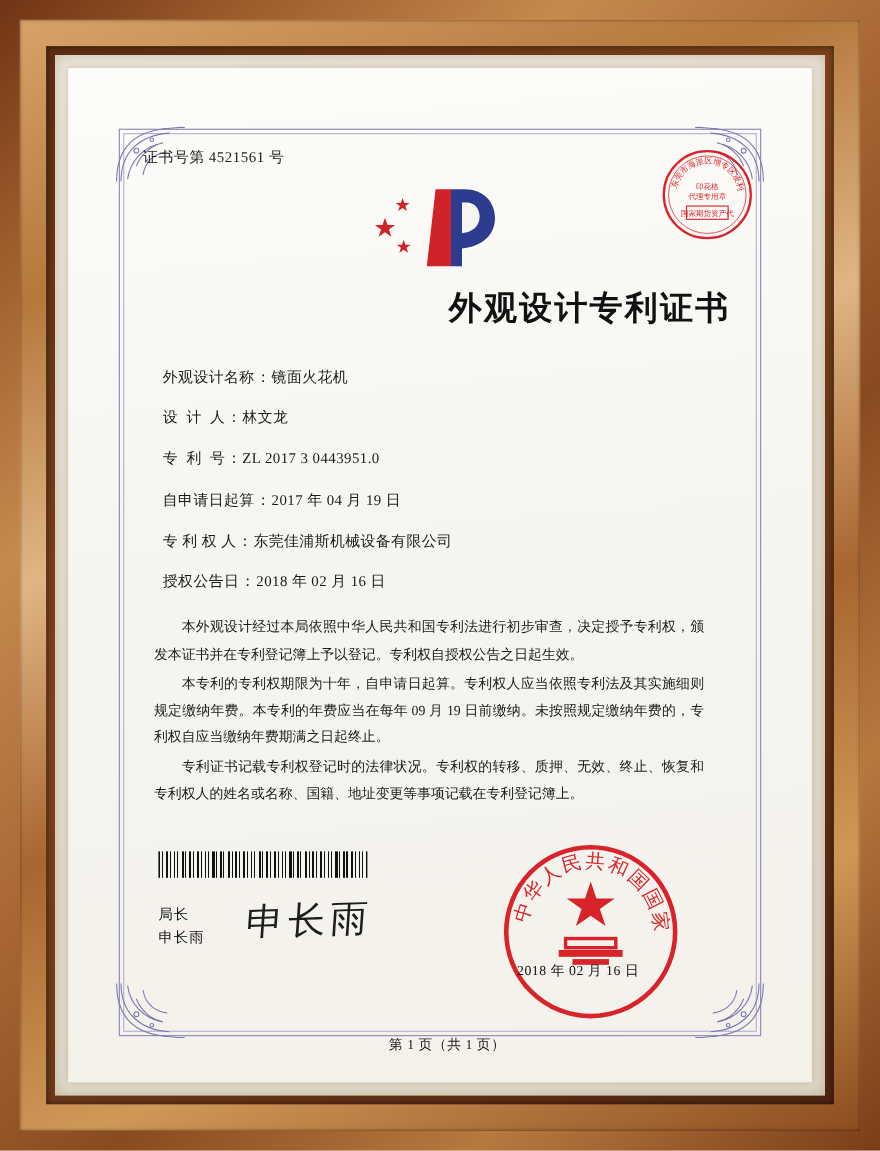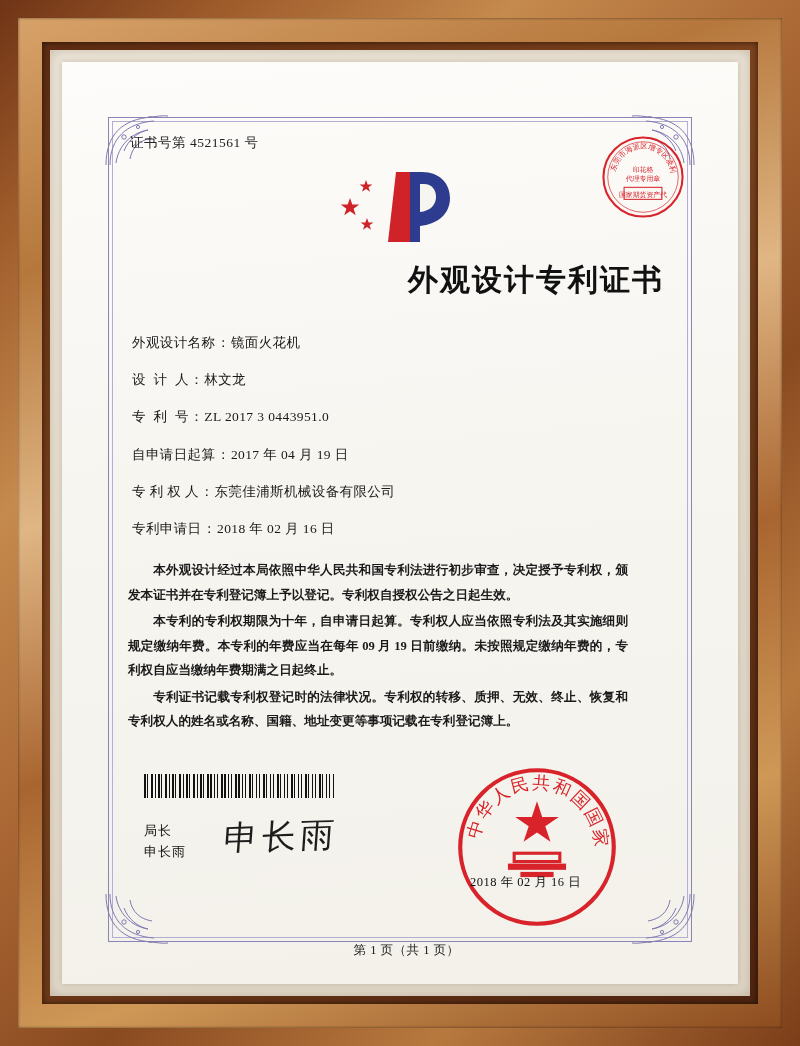--- a/index.html
+++ b/index.html
@@ -110,21 +110,21 @@
     text-align: right;
     font-family: "DejaVu Sans", sans-serif;
     font-weight: bold;
     font-size: 30px;
     letter-spacing: 2px;
     color: #111;
   }
 
   .fields {
     margin-top: 34px;
-    margin-left: 4px;
+    margin-left: 20px;
   }
   .field-row {
     display: flex;
     align-items: baseline;
     font-size: 13.5px;
     color: #1a1a1a;
     margin-bottom: 21px;
     line-height: 1.2;
   }
   .field-label {
@@ -132,27 +132,26 @@
     letter-spacing: .4px;
   }
   .field-sep { padding: 0 1px; }
   .field-value {
     letter-spacing: .4px;
     font-family: Liberation Serif, serif;
   }
 
   .paragraphs {
     margin-top: 14px;
-    margin-left: 0;
+    margin-left: 12px;
     width: 500px;
     font-size: 12.6px;
     line-height: 1.95;
     color: #1a1a1a;
     text-align: justify;
-    font-weight: bold;
   }
   .paragraphs p {
     margin: 0 0 2px 0;
     text-indent: 2em;
   }
 
   
   .barcode {
     position: absolute;
     left: 82px;
@@ -345,21 +344,21 @@
           <span class="field-label">自申请日起算</span>
           <span class="field-sep">：</span>
           <span class="field-value">2017 年 04 月 19 日</span>
         </div>
         <div class="field-row">
           <span class="field-label">专 利 权 人</span>
           <span class="field-sep">：</span>
           <span class="field-value">东莞佳浦斯机械设备有限公司</span>
         </div>
         <div class="field-row">
-          <span class="field-label">专利申请日</span>
+          <span class="field-label">授权公告日</span>
           <span class="field-sep">：</span>
           <span class="field-value">2018 年 02 月 16 日</span>
         </div>
       </div>
 
       <div class="paragraphs">
         <p>本外观设计经过本局依照中华人民共和国专利法进行初步审查，决定授予专利权，颁发本证书并在专利登记簿上予以登记。专利权自授权公告之日起生效。</p>
         <p>本专利的专利权期限为十年，自申请日起算。专利权人应当依照专利法及其实施细则规定缴纳年费。本专利的年费应当在每年 09 月 19 日前缴纳。未按照规定缴纳年费的，专利权自应当缴纳年费期满之日起终止。</p>
         <p>专利证书记载专利权登记时的法律状况。专利权的转移、质押、无效、终止、恢复和专利权人的姓名或名称、国籍、地址变更等事项记载在专利登记簿上。</p>
       </div>

